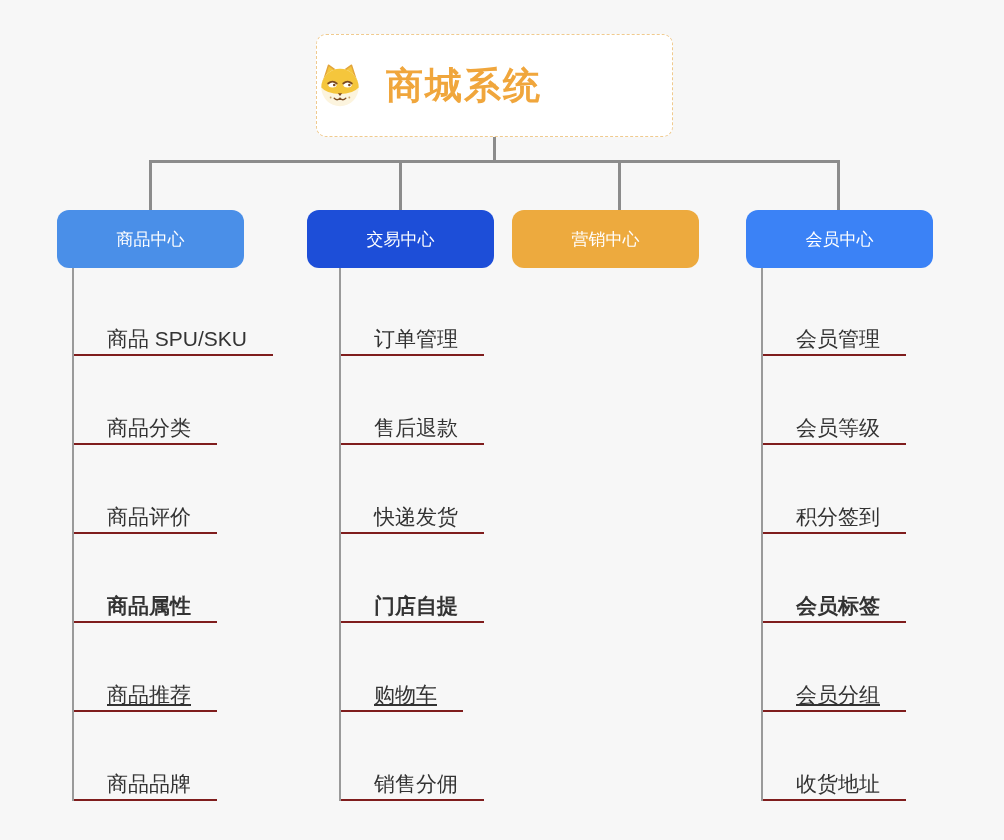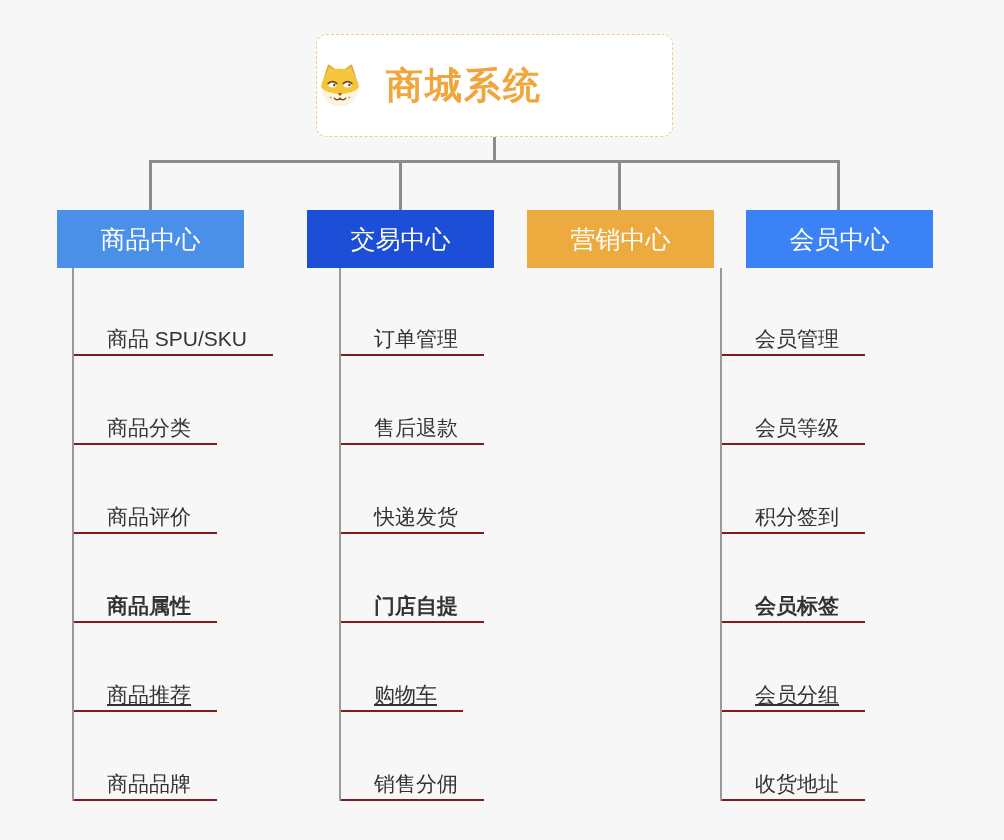--- a/index.html
+++ b/index.html
@@ -36,42 +36,42 @@
   .root-title {
     font-size:37px; font-weight:bold; color:#f0a63c; letter-spacing:2px;
     white-space:nowrap;
   }
   .dog { display:flex; align-items:center; }
 
   
   .branch {
     position:absolute; top:210px;
     width:187px; height:58px;
-    border-radius:0;
-    color:#ffffff; font-size:25px;
+    border-radius:12px;
+    color:#ffffff; font-size:17px;
     display:flex; align-items:center; justify-content:center;
     white-space:nowrap;
     cursor:default;
   }
   .branch.b0 { left:57px;  background:#4a8fe8; }
   .branch.b1 { left:307px; background:#1d4ed8; }
-  .branch.b2 { left:527px; background:#edaa3e; }
+  .branch.b2 { left:512px; background:#edaa3e; }
   .branch.b3 { left:746px; background:#3b82f6; }
 
   
   .col {
     position:absolute; top:268px;
     height:533px; width:230px;
     border-left:2px solid #9a9a9a;
     box-sizing:content-box;
   }
   .col.c0 { left:72px; }
   .col.c1 { left:339px; }
   .col.c2 { left:542px; }
-  .col.c3 { left:720px; }
+  .col.c3 { left:761px; }
 
   .leaf {
     position:absolute; left:0;
     height:42px; box-sizing:border-box;
     border-bottom:2px solid #7f1d1d;
     padding:0 26px 5px 33px;
     display:flex; align-items:flex-end;
     font-size:21px; line-height:1; color:#333333;
     white-space:nowrap;
   }

